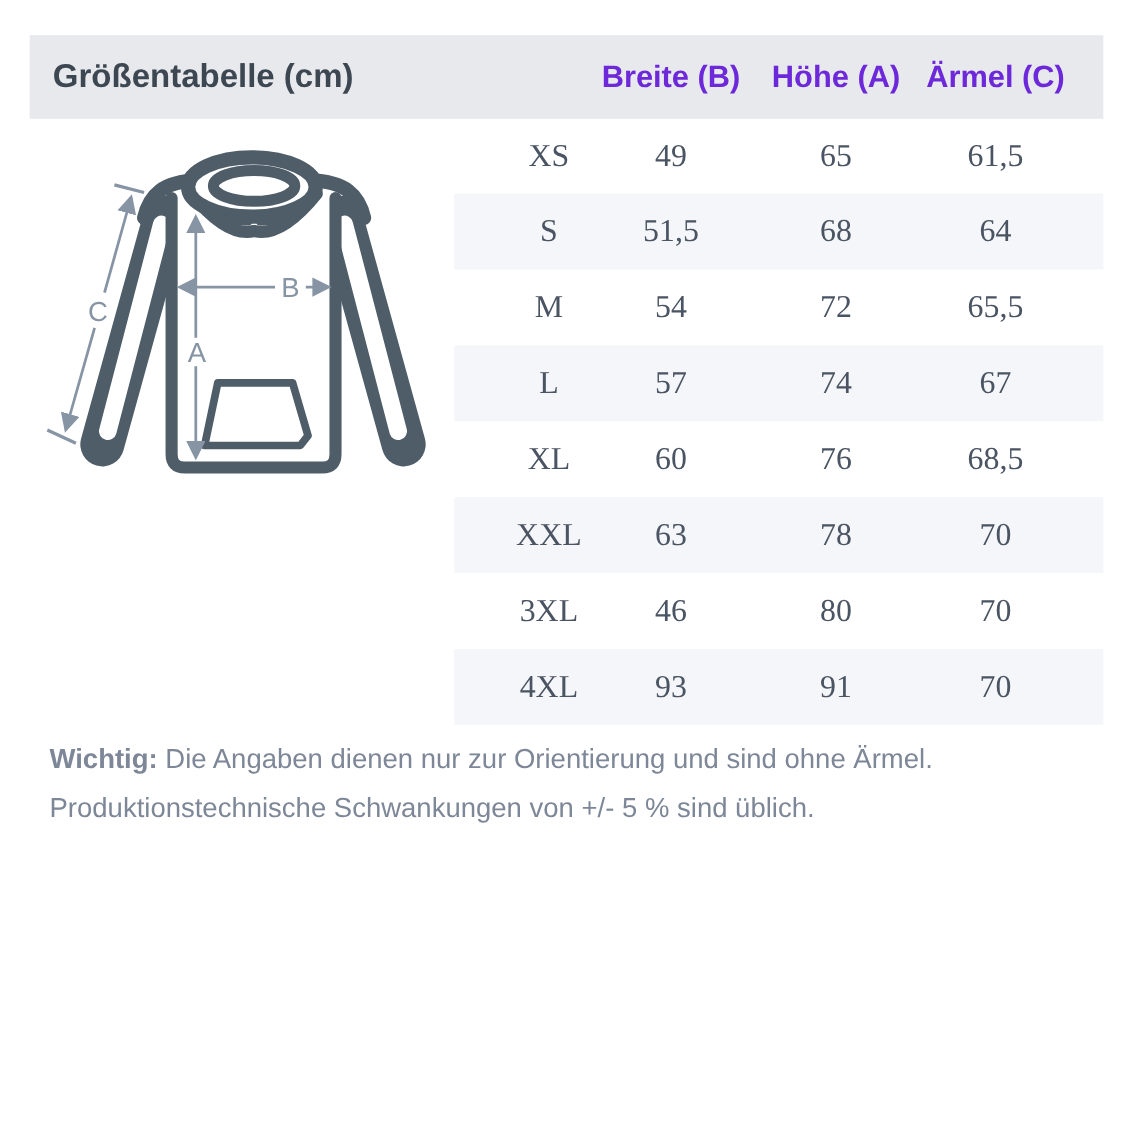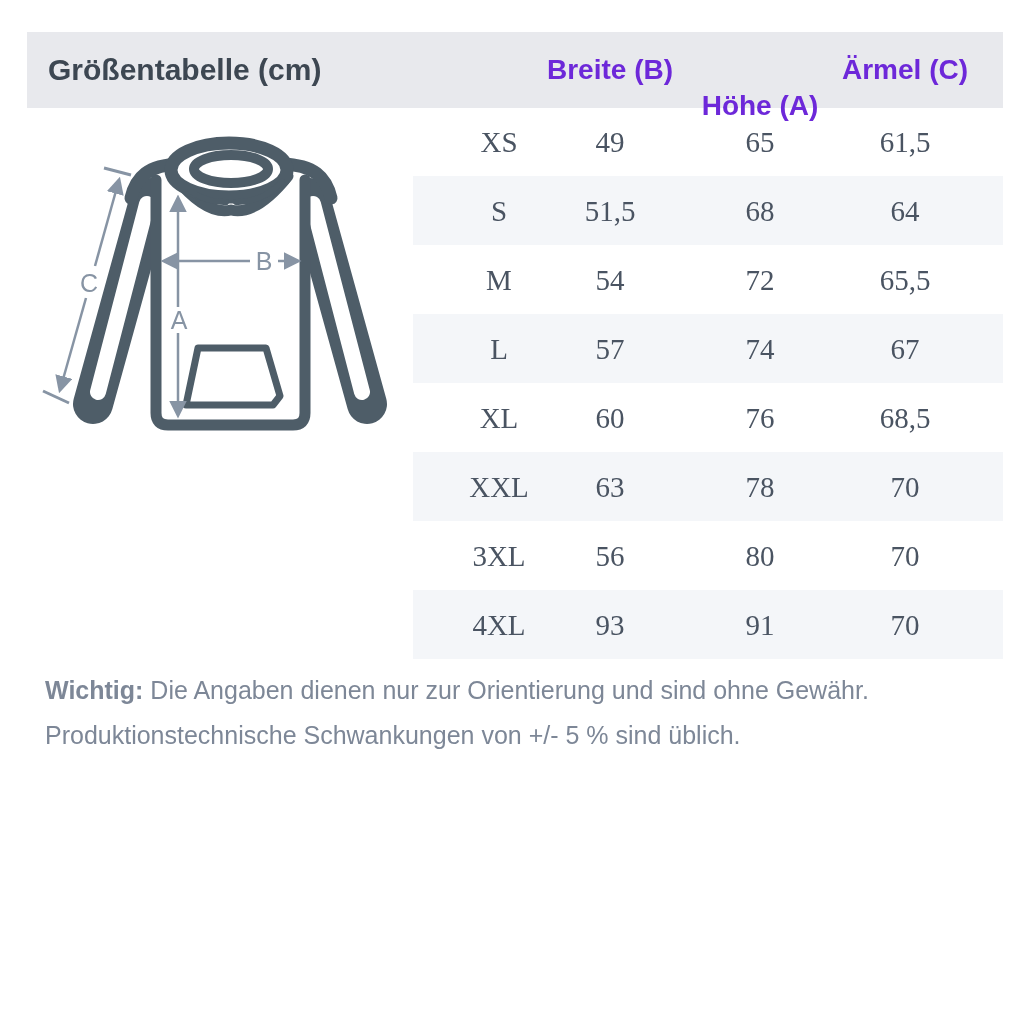--- a/index.html
+++ b/index.html
@@ -6,21 +6,21 @@
   .page{position:relative;width:1024px;height:864px;overflow:hidden;background:#ffffff;
         font-family:"Liberation Sans","DejaVu Sans",sans-serif;}
 
   
   .header-bar{position:absolute;left:27px;top:32px;width:976px;height:76px;background:#e8e9ed;}
   .title{position:absolute;left:21px;top:50%;transform:translateY(-50%);
          font-size:30px;font-weight:bold;color:#3d4752;white-space:nowrap;}
   .col-head{position:absolute;top:50%;transform:translate(-50%,-50%);
             font-size:28px;font-weight:bold;color:#6d28d9;white-space:nowrap;}
   .col-head-b{left:583px;}
-  .col-head-a{left:733px;margin-top:36px;}
+  .col-head-a{left:733px;}
   .col-head-c{left:878px;}
 
   
   .tbody{position:absolute;left:413px;top:107px;width:590px;font-family:Liberation Serif, serif;}
   .trow{position:relative;width:590px;height:69px;}
   .trow.striped{background:#f4f6f9;}
   .cell{position:absolute;top:50%;transform:translate(-50%,-50%);
         font-size:29px;color:#4a5462;white-space:nowrap;}
   .c-size{left:86px;}
   .c-b{left:197px;}
@@ -127,30 +127,30 @@
         <span class="cell c-c">68,5</span>
       </div>
       <div class="trow striped">
         <span class="cell c-size">XXL</span>
         <span class="cell c-b">63</span>
         <span class="cell c-a">78</span>
         <span class="cell c-c">70</span>
       </div>
       <div class="trow">
         <span class="cell c-size">3XL</span>
-        <span class="cell c-b">56</span>
+        <span class="cell c-b">46</span>
         <span class="cell c-a">80</span>
         <span class="cell c-c">70</span>
       </div>
       <div class="trow striped">
         <span class="cell c-size">4XL</span>
         <span class="cell c-b">93</span>
         <span class="cell c-a">91</span>
         <span class="cell c-c">70</span>
       </div>
     </div>
 
   <p class="note">
-    <span class="note-bold">Wichtig:</span><span> Die Angaben dienen nur zur Orientierung und sind ohne Gewähr.</span><br>
+    <span class="note-bold">Wichtig:</span><span> Die Angaben dienen nur zur Orientierung und sind ohne Ärmel.</span><br>
     <span>Produktionstechnische Schwankungen von +/- 5 % sind üblich.</span>
   </p>
 
 </div>
 
 </body></html>

